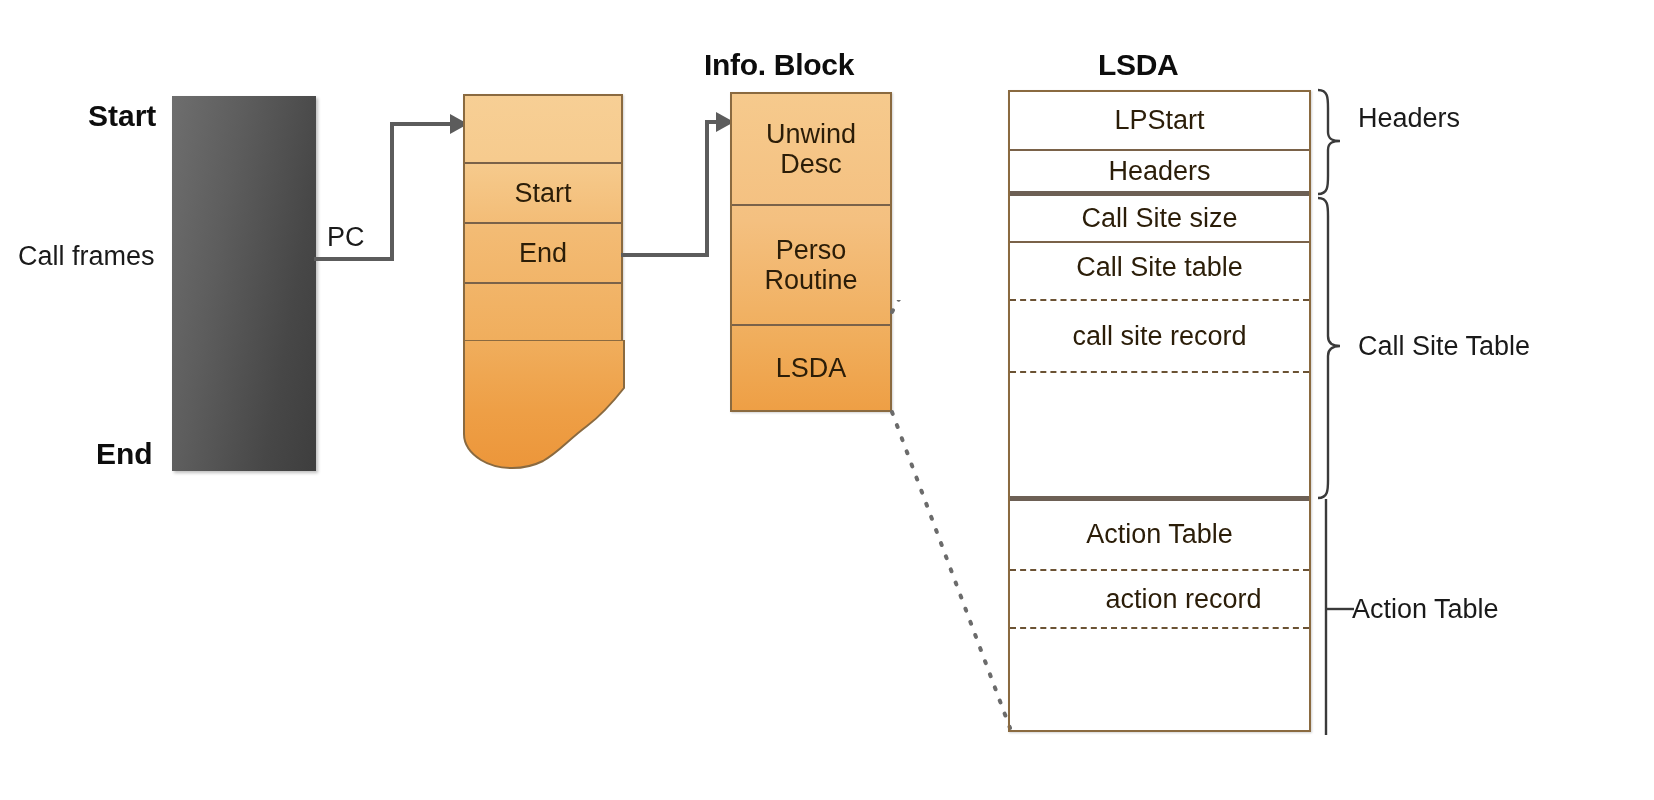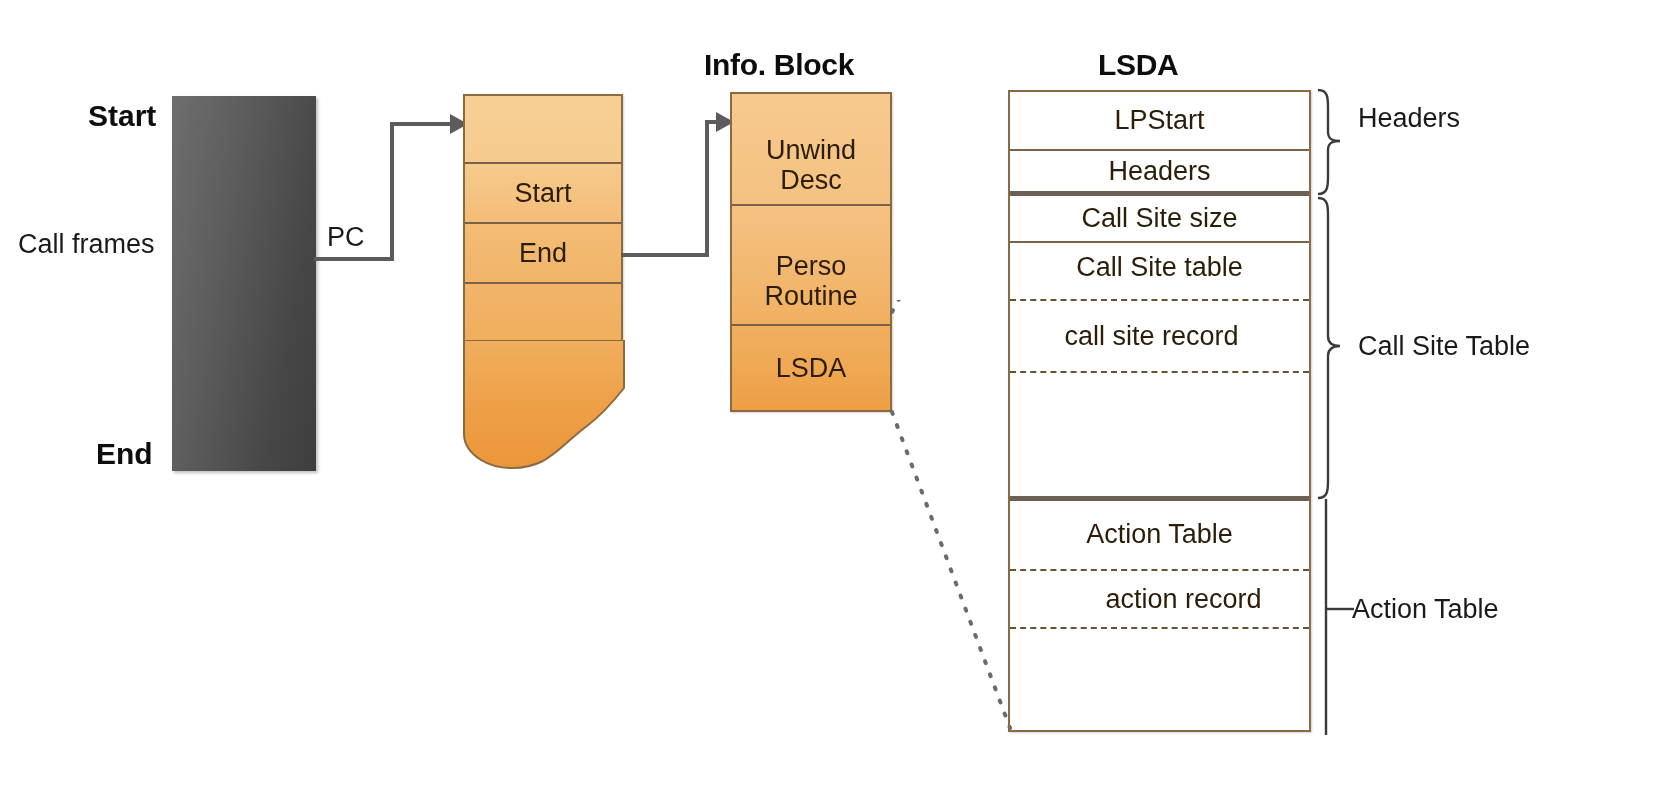--- a/index.html
+++ b/index.html
@@ -59,21 +59,20 @@
     display: flex;
     align-items: center;
     justify-content: center;
     font-size: 27px;
     color: #2b1d08;
     white-space: nowrap;
   }
   .cell.two-line {
     flex-direction: column;
     line-height: 1.12;
-    margin-top: 16px;
   }
 
   .divider {
     position: absolute;
     background: #7a6249;
     height: 2px;
   }
   .divider.thick { height: 5px; background: #6d6055; }
   .divider.dashed {
     height: 0;
@@ -161,21 +160,21 @@
 </style>
 </head>
 <body>
 
 <div id="stage">
 
   <div class="bold-label" style="left:88px; top:99px;">Start</div>
 
   <div class="bold-label" style="left:96px; top:437px;">End</div>
 
-  <div class="plain-label" style="left:18px; top:229px;text-align:right;">Call frames</div>
+  <div class="plain-label" style="left:18px; top:241px;text-align:right;">Call frames</div>
 
   <div id="callframes-box"></div>
 
   <div class="conn h" style="left:314px; top:257px; width:80px;"></div>
   <div class="conn v" style="left:390px; top:122px; height:139px;"></div>
   <div class="conn h" style="left:390px; top:122px; width:66px;"></div>
   <div class="arrowhead" style="left:450px; top:114px;"></div>
   <div class="plain-label" style="left:327px; top:222px;">PC</div>
 
 
@@ -236,21 +235,21 @@
     <div class="cell" style="left:0; top:59px; width:299px; height:40px;">Headers</div>
 
     <div class="divider thick" style="left:0; top:99px; width:299px;"></div>
 
     <div class="cell" style="left:0; top:104px; width:299px; height:45px;">Call Site size</div>
     <div class="divider" style="left:0; top:149px; width:299px;"></div>
 
     <div class="cell" style="left:0; top:151px; width:299px; height:48px;">Call Site table</div>
 
     <div class="divider dashed" style="left:0; top:207px; width:299px;"></div>
-    <div class="cell" style="left:8px; top:209px; width:267px; height:70px;">call site record</div>
+    <div class="cell" style="left:16px; top:209px; width:267px; height:70px;">call site record</div>
     <div class="divider dashed" style="left:0; top:279px; width:299px;"></div>
 
     <div class="cell" style="left:0; top:281px; width:299px; height:123px;"></div>
 
     <div class="divider thick" style="left:0; top:404px; width:299px;"></div>
 
     <div class="cell" style="left:0; top:409px; width:299px; height:66px;">Action Table</div>
 
     <div class="divider dashed" style="left:0; top:477px; width:299px;"></div>
     <div class="cell" style="left:0; top:479px; width:299px; height:56px;padding-left:48px;">action record</div>

